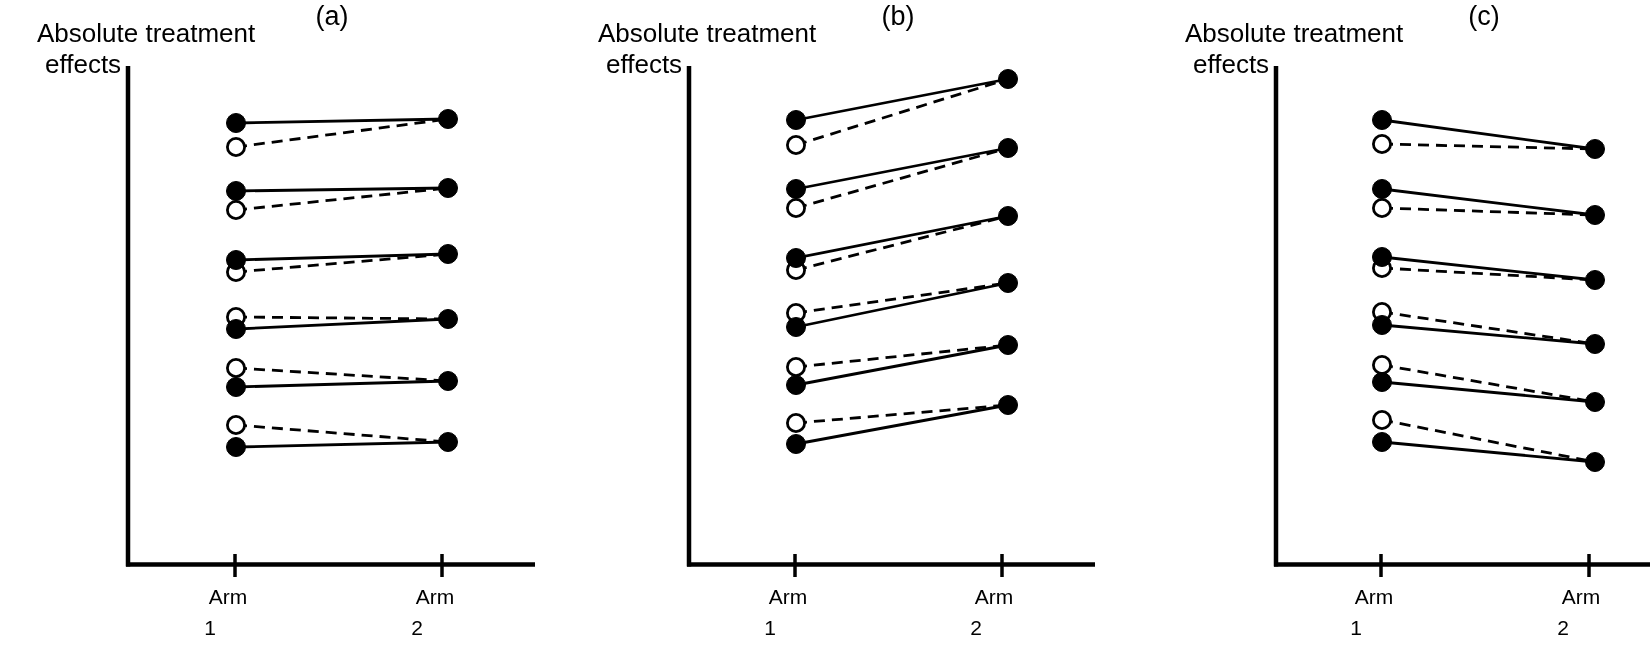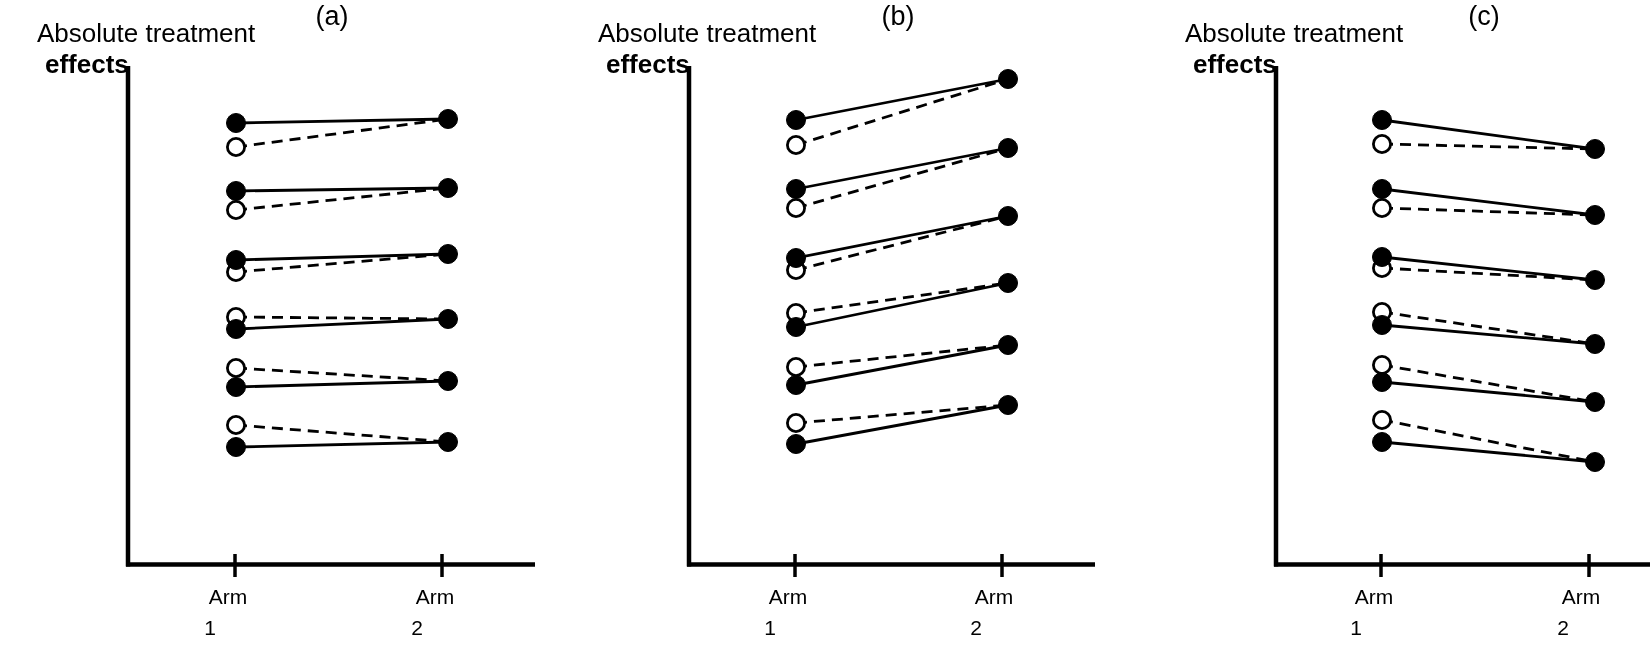--- a/index.html
+++ b/index.html
@@ -32,21 +32,20 @@
   }
   .y-axis-label {
     position: absolute;
     top: 18px;
     font-size: 26px;
     line-height: 31px;
     white-space: nowrap;
   }
   .y-axis-label .line2 {
     padding-left: 8px;
-    font-weight: bold;
   }
   .arm-label {
     position: absolute;
     top: 581px;
     transform: translateX(-50%);
     text-align: center;
     font-size: 21px;
     line-height: 31px;
     white-space: nowrap;
   }

